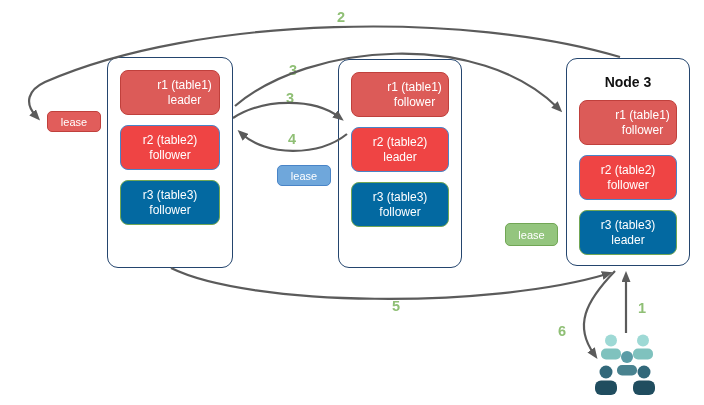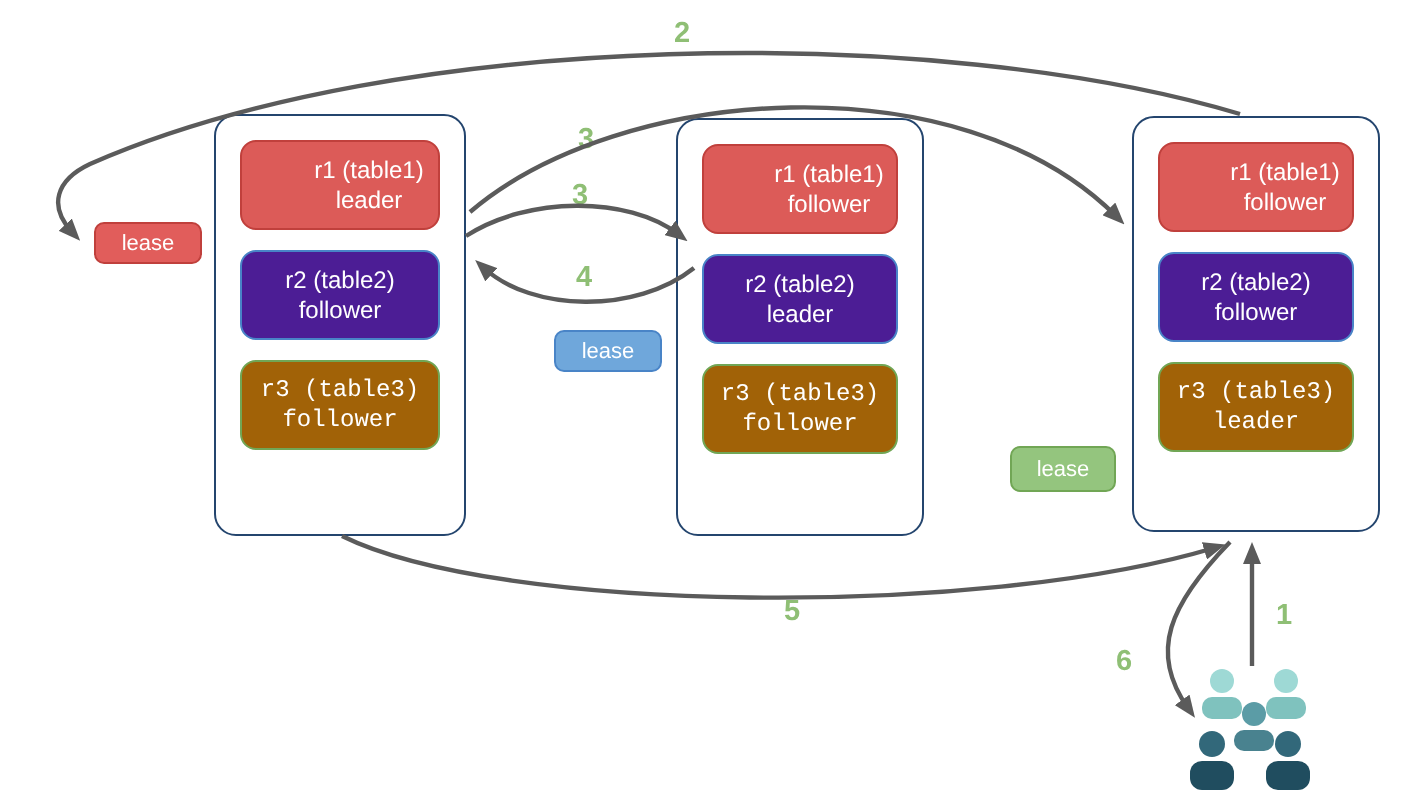--- a/index.html
+++ b/index.html
@@ -21,22 +21,22 @@
     text-align:center;font-weight:700;font-size:14px;color:#111111;
     margin:2px 0 9px;line-height:18px;
   }
   .replica{
     height:45px;border-radius:8px;margin:0 0 10px;
     display:flex;flex-direction:column;align-items:center;justify-content:center;
     color:#ffffff;font-size:12px;line-height:15px;
     border:1.8px solid transparent;box-sizing:border-box;text-align:center;
   }
   .replica.red{background:#dc5b58;border-color:#c0403c;padding-left:29px;}
-  .replica.blue{background:#4c1d95;border-color:#4984c7;}
-  .replica.green{background:#a16207;border-color:#71a655;font-family:Liberation Mono, monospace;}
+  .replica.blue{background:#ef4444;border-color:#4984c7;}
+  .replica.green{background:#0369a1;border-color:#71a655;}
 
   
   .lease{
     position:absolute;box-sizing:border-box;
     display:flex;align-items:center;justify-content:center;
     color:#ffffff;font-size:11px;border-radius:5px;
     width:54px;height:21px;border:1.6px solid transparent;
   }
   .lease-red{left:47px;top:111px;background:#e15d5b;border-color:#c0403c;}
   .lease-blue{left:277px;top:165px;background:#6fa7db;border-color:#4984c7;}
@@ -79,20 +79,21 @@
       <span>r2 (table2)</span>
       <span>leader</span>
     </div>
     <div class="replica green">
       <span>r3 (table3)</span>
       <span>follower</span>
     </div>
   </div>
 
   <div class="node" style="left:566px;top:58px;width:124px;height:208px">
+    <div class="node-title">Node 3</div>
     <div class="replica red">
       <span>r1 (table1)</span>
       <span>follower</span>
     </div>
     <div class="replica blue">
       <span>r2 (table2)</span>
       <span>follower</span>
     </div>
     <div class="replica green">
       <span>r3 (table3)</span>

